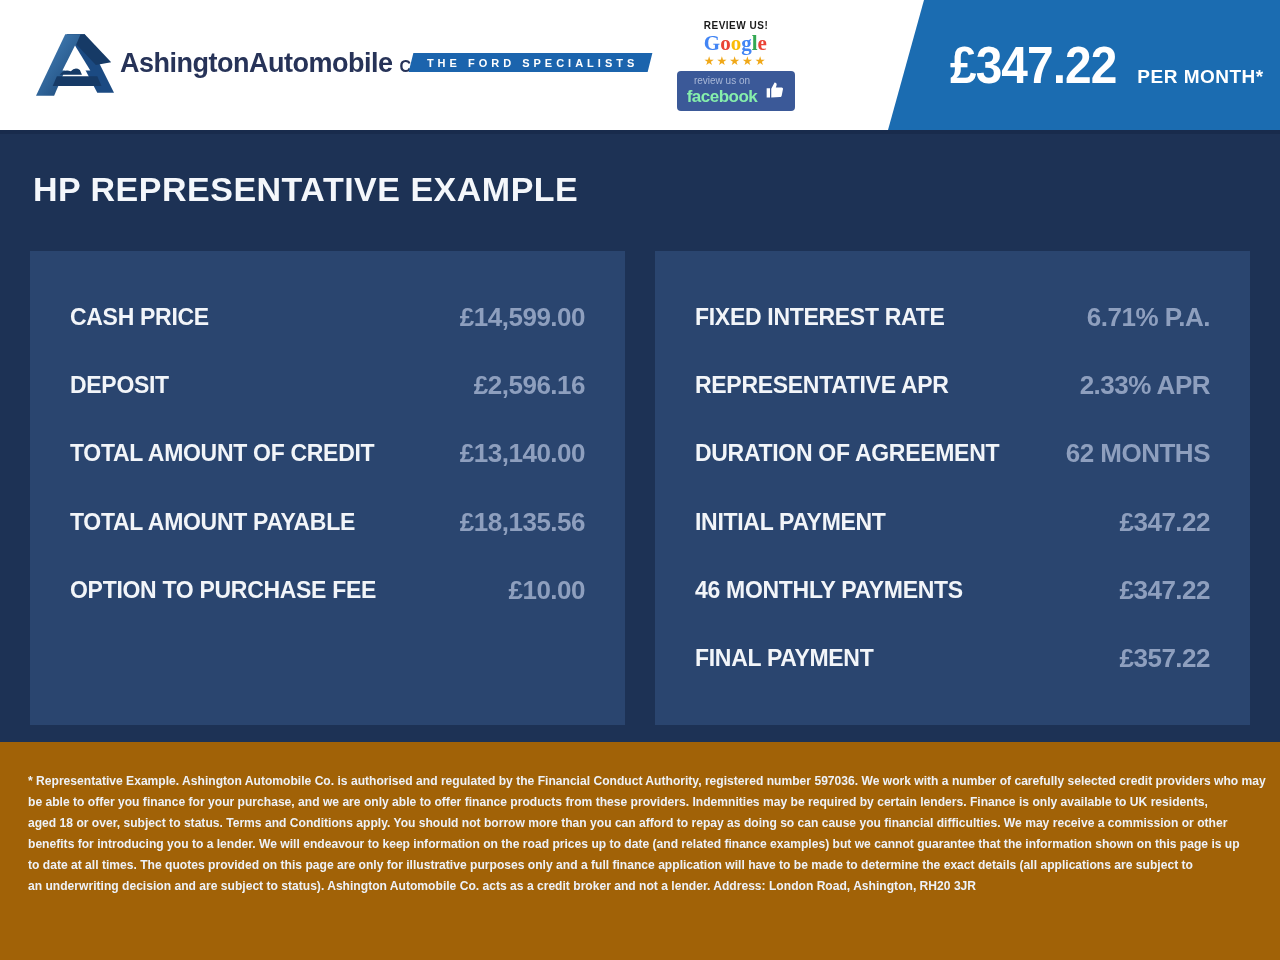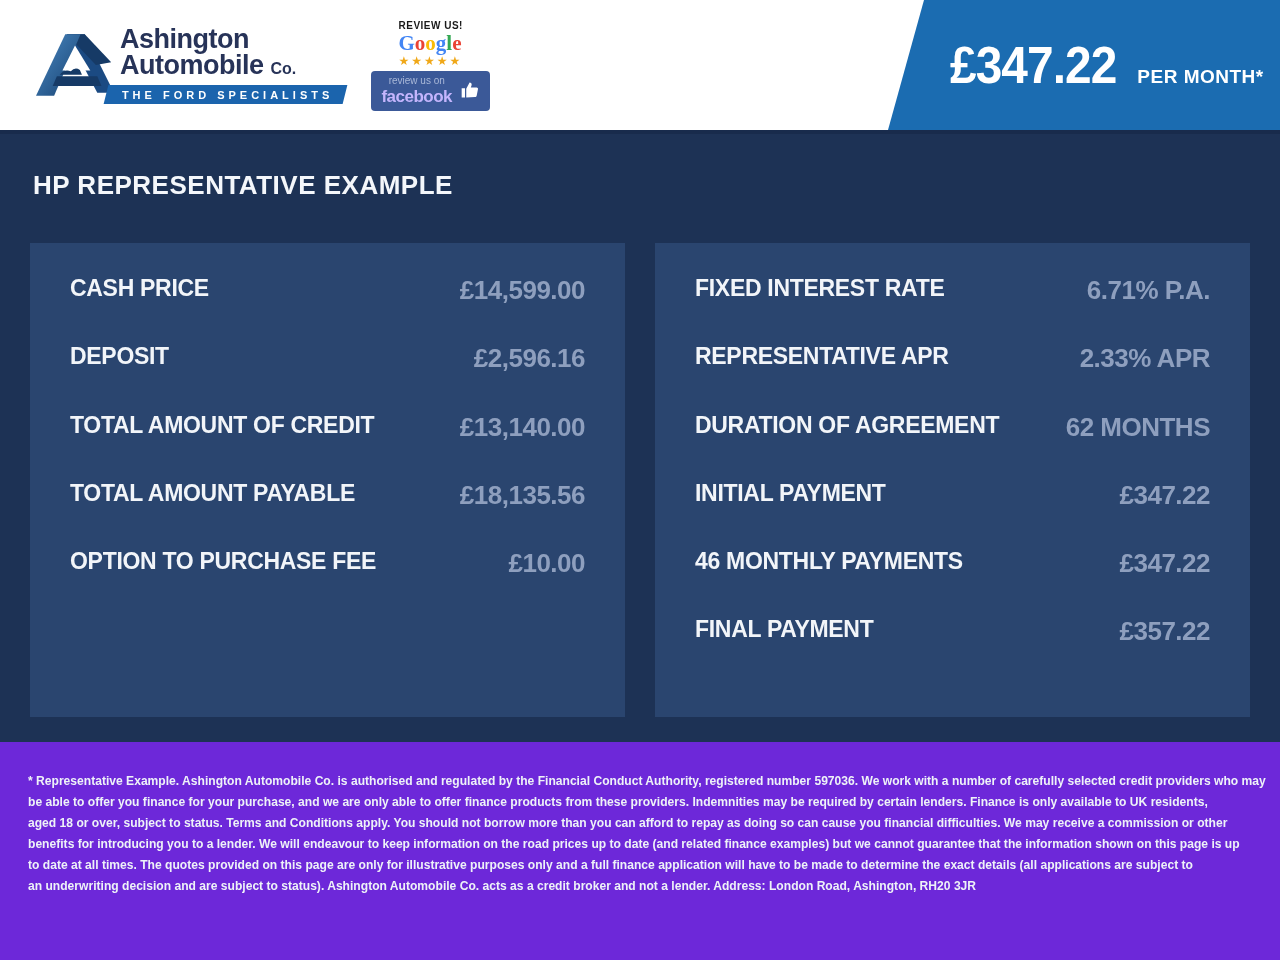--- a/index.html
+++ b/index.html
@@ -19,21 +19,21 @@
     display: flex;
     align-items: center;
     flex: 0 0 auto;
   }
   .logo-group {
     display: flex;
     align-items: center;
     margin-left: 36px;
   }
   .logo-mark { width: 78px; height: 66px; flex: 0 0 auto; }
-  .logo-textblock { margin-left: 6px; display: flex; flex-direction: column; }
+  .logo-textblock { margin-left: 6px; display: flex; flex-direction: row; }
   .logo-name {
     color: #273358;
     font-weight: bold;
     font-size: 27px;
     line-height: 26px;
     letter-spacing: -0.5px;
     white-space: nowrap;
   }
   .logo-name .co-suffix { font-size: 16px; letter-spacing: 0; }
   .logo-tagline {
@@ -76,21 +76,21 @@
     border-radius: 4px;
     padding: 5px 10px 6px 10px;
     display: flex;
     align-items: center;
     gap: 8px;
     cursor: pointer;
     text-align: center;
   }
   .fb-text { display: flex; flex-direction: column; line-height: 1; }
   .fb-line1 { color: #a9b8d8; font-size: 10px; margin-bottom: 2px; }
-  .fb-line2 { color: #c4b5fd; font-size: 17px; font-weight: bold; letter-spacing: -0.5px; }
+  .fb-line2 { color: #86efac; font-size: 17px; font-weight: bold; letter-spacing: -0.5px; }
   .fb-thumb { width: 20px; height: 20px; }
 
   .price-banner {
     position: absolute;
     right: 0; top: 0;
     height: 130px;
     width: 392px;
     background: #1B6CB1;
     clip-path: polygon(36px 0, 100% 0, 100% 100%, 0 100%);
     display: flex;
@@ -119,62 +119,63 @@
   
   .main {
     height: 612px;
     background: #1D3255;
     border-top: 4px solid #182b4c;
     padding: 36px 30px 0 30px;
     flex: 0 0 auto;
   }
   .main-title {
     color: #f4f7fb;
-    font-size: 26px;
+    font-size: 34px;
     font-weight: bold;
     letter-spacing: 0.5px;
     margin-left: 3px;
   }
   .panels {
     margin-top: 42px;
     display: flex;
     gap: 30px;
   }
   .panel {
     flex: 1 1 0;
     height: 474px;
     background: #2A456F;
     padding: 32px 40px;
     display: flex;
     flex-direction: column;
   }
   .panel-row {
     height: 68.3px;
     display: flex;
+    align-items: center;
     justify-content: space-between;
   }
   .row-label {
     color: #f2f5f9;
     font-size: 23px;
     font-weight: bold;
     letter-spacing: -0.3px;
     white-space: nowrap;
   }
   .row-value {
     color: #8E9FBE;
     font-size: 26px;
     font-weight: bold;
     letter-spacing: -0.5px;
     white-space: nowrap;
   }
 
   
   .footer {
     flex: 1 1 auto;
-    background: #6d28d9;
+    background: #a16207;
     padding: 28px 0 15px 28px;
   }
   .footer-lines {
     transform: scaleX(0.93);
     transform-origin: 0 0;
     width: 1330px;
   }
   .footer-line {
     color: #eef2f8;
     font-size: 13px;

